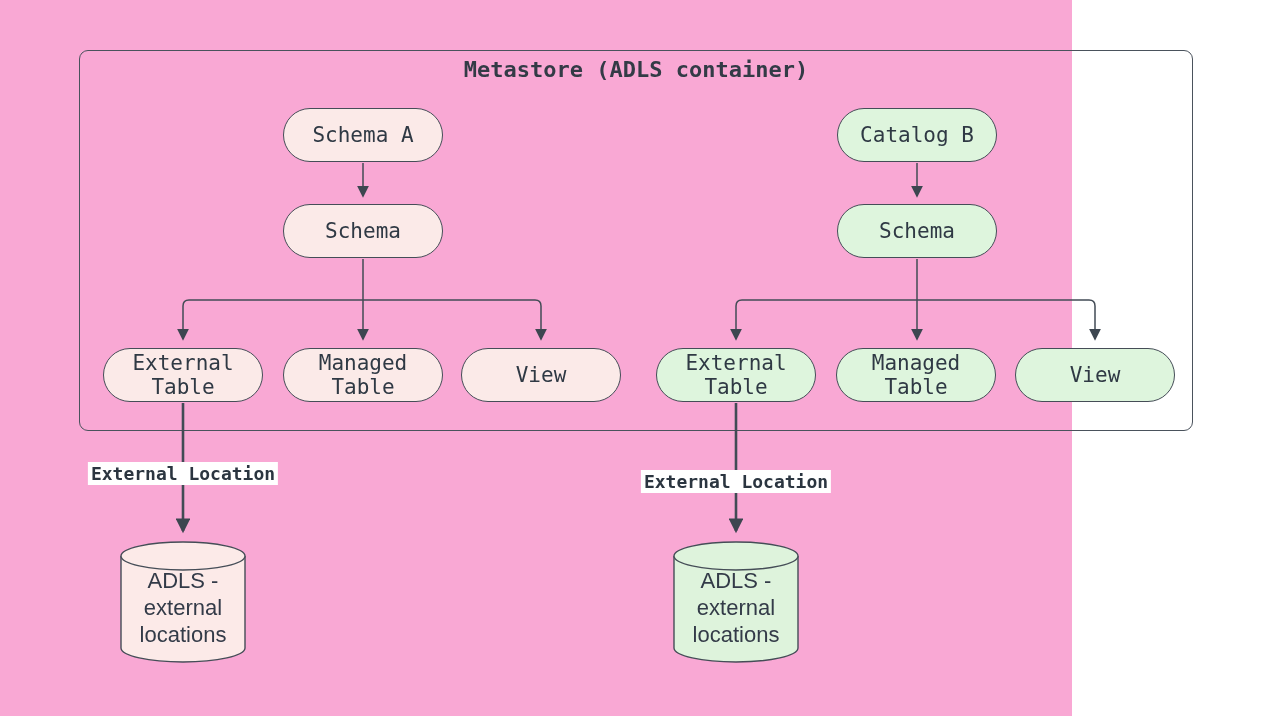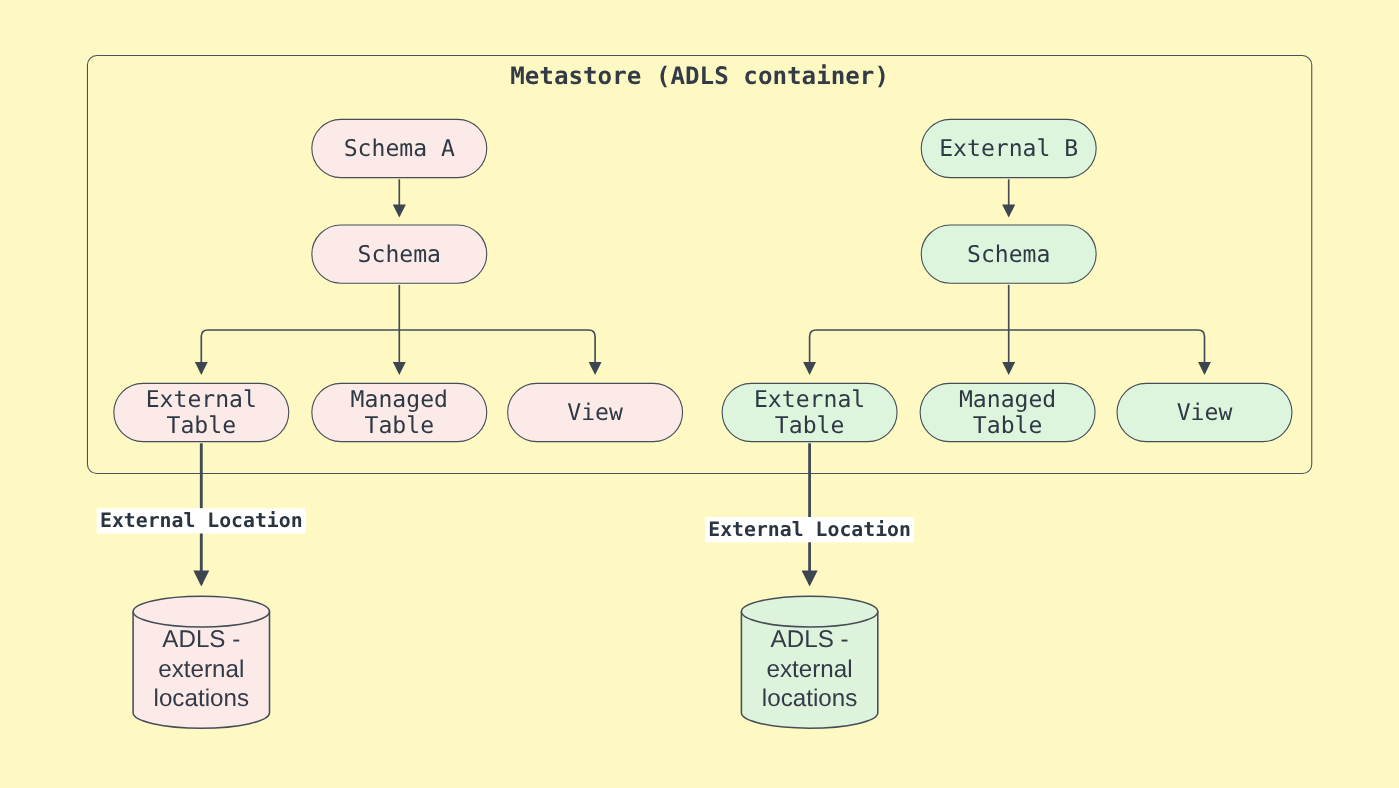--- a/index.html
+++ b/index.html
@@ -6,23 +6,23 @@
     margin: 0;
     padding: 0;
     width: 1272px;
     height: 716px;
     background: #ffffff;
     overflow: hidden;
     font-family: "DejaVu Sans Mono", monospace;
   }
   .canvas {
     position: relative;
-    width: 1272px;
+    width: 1072px;
     height: 716px;
-    background: #fef9c3;
+    background: #f9a8d4;
   }
   .metastore-box {
     position: absolute;
     left: 79px;
     top: 50px;
     width: 1114px;
     height: 381px;
     border: 1.5px solid #4a525c;
     border-radius: 9px;
     box-sizing: border-box;
@@ -135,21 +135,21 @@
   </svg>
 
   <div class="pill pink" style="left:283px; top:108px;">Schema A</div>
   <div class="pill pink" style="left:283px; top:204px;">Schema</div>
   <div class="pill pink" style="left:103px; top:348px;">External
 Table</div>
   <div class="pill pink" style="left:283px; top:348px;">Managed
 Table</div>
   <div class="pill pink" style="left:461px; top:348px;">View</div>
 
-  <div class="pill green" style="left:837px; top:108px;">External B</div>
+  <div class="pill green" style="left:837px; top:108px;">Catalog B</div>
   <div class="pill green" style="left:837px; top:204px;">Schema</div>
   <div class="pill green" style="left:656px; top:348px;">External
 Table</div>
   <div class="pill green" style="left:836px; top:348px;">Managed
 Table</div>
   <div class="pill green" style="left:1015px; top:348px;">View</div>
 
   <div class="ext-loc-label" style="left:183px; top:462px;">External Location</div>
   <div class="ext-loc-label" style="left:736px; top:470px;">External Location</div>
 

